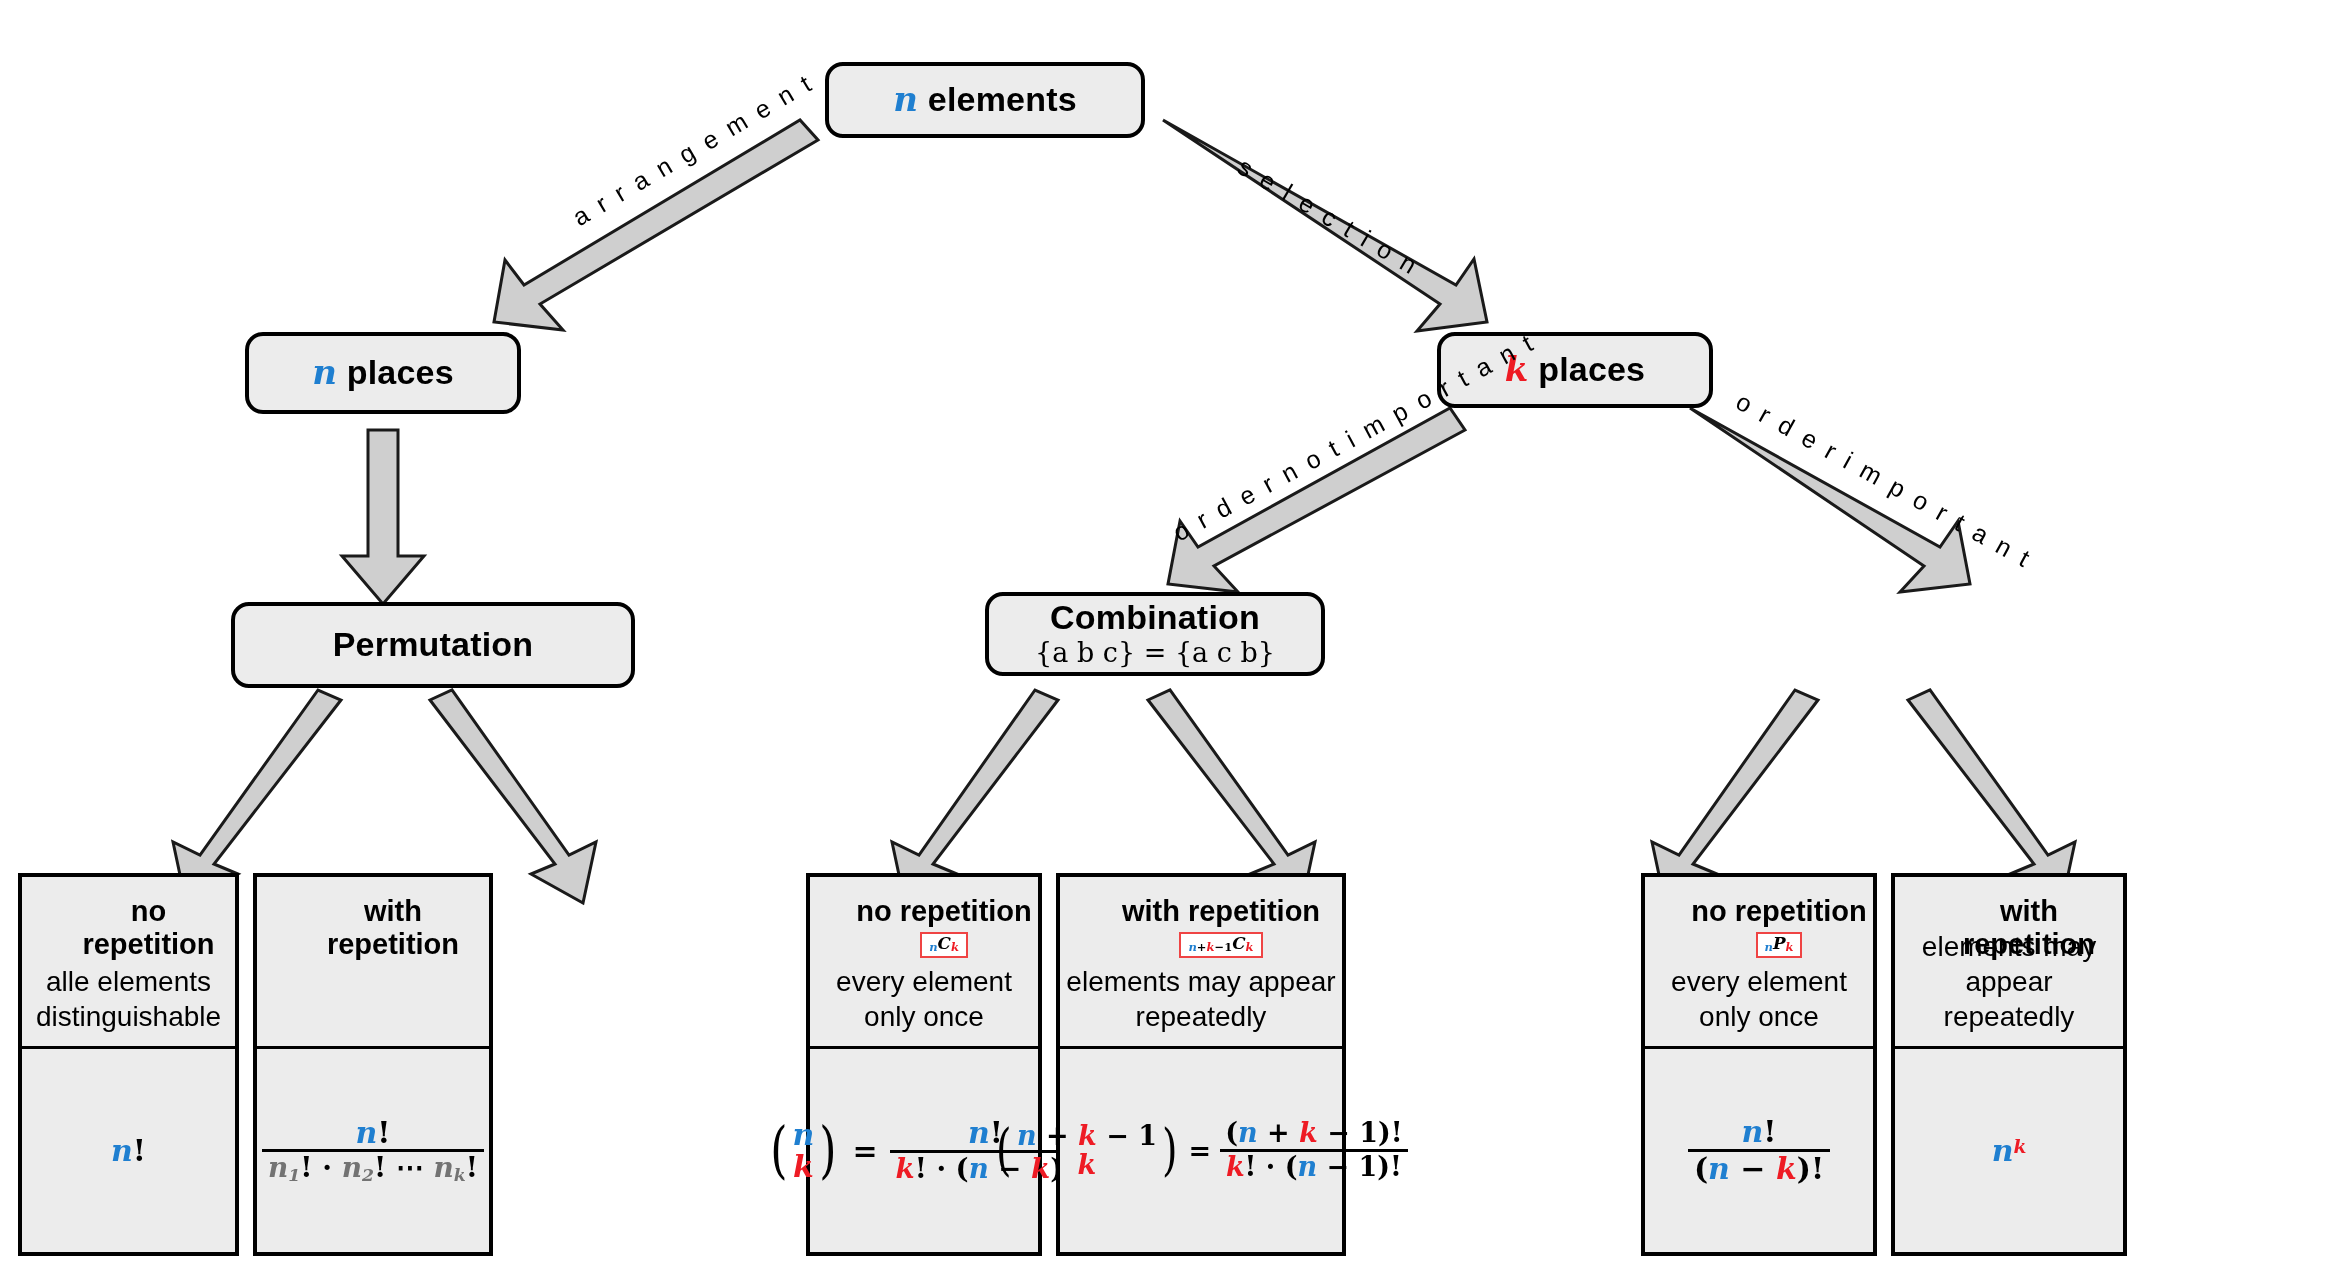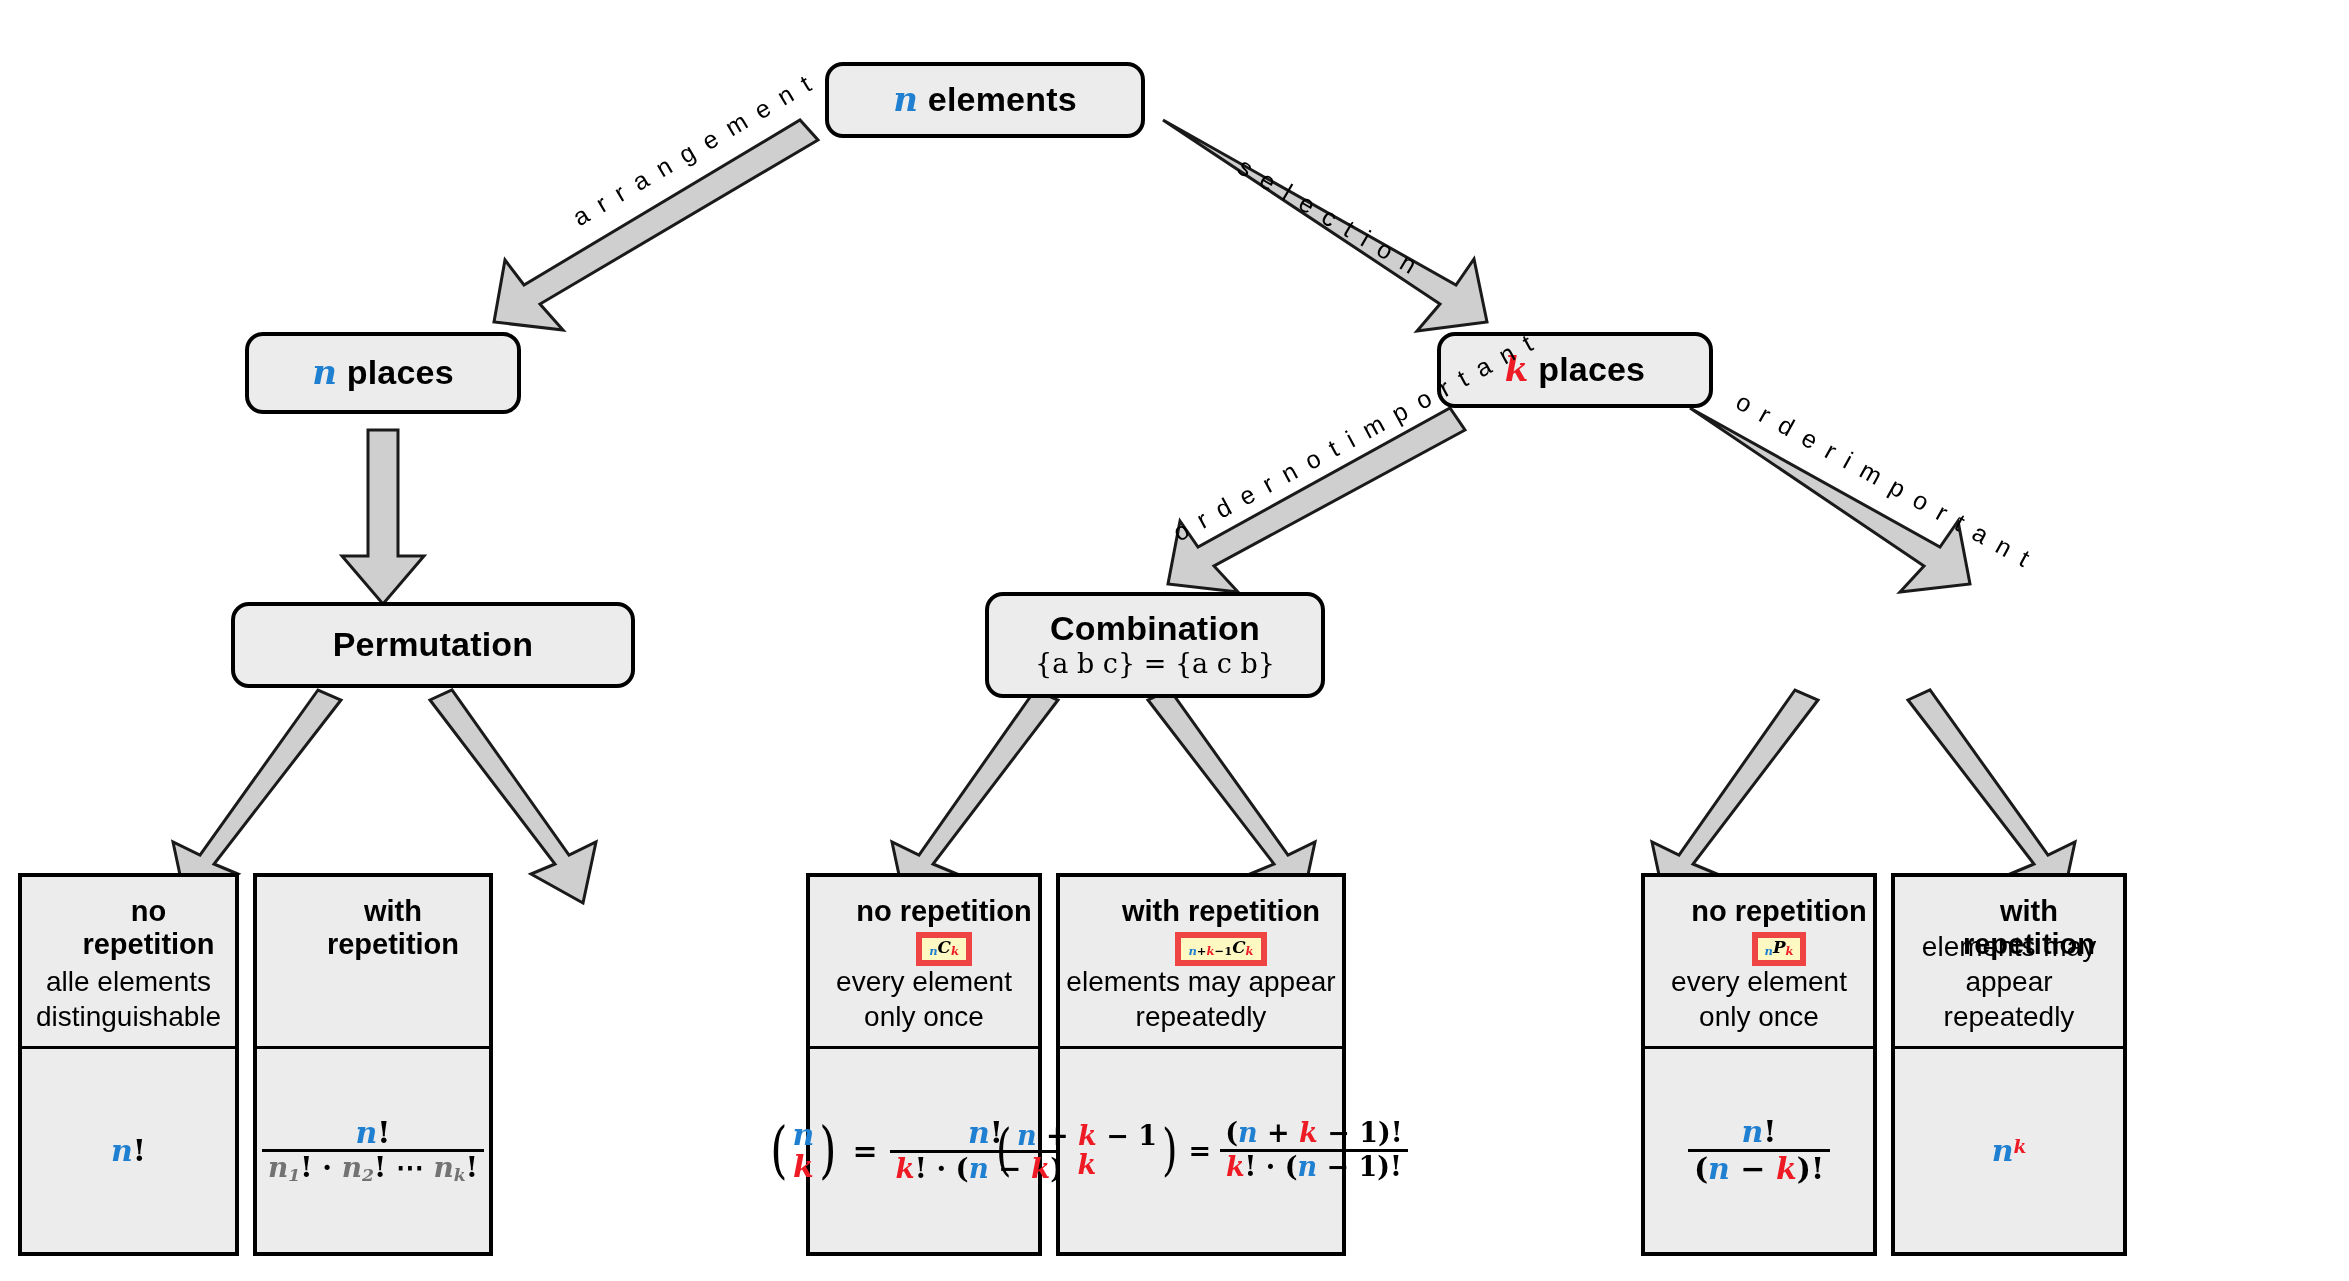--- a/index.html
+++ b/index.html
@@ -43,22 +43,22 @@
     align-items:center;
     text-align:center;
     padding-top:18px;
     box-sizing:border-box;
     border-bottom:3px solid #000;
     position:relative;
     padding-left:40px;
   }
   .leaf .heading{font-weight:bold;font-size:29px;line-height:1.15;}
   .leaf .symbolbox{
-    border:6px solid #ef4444;
-    background:#fef9c3;
+    border:2px solid #ef4444;
+    background:#ffffff;
     padding:1px 7px 2px 7px;
     margin-top:4px;
     display:inline-block;
     line-height:1;
     white-space:nowrap;
   }
   .leaf .desc{
     font-size:28px;line-height:1.25;
     position:absolute;left:0;right:0;bottom:12px;
     padding:0 6px;box-sizing:border-box;
@@ -156,21 +156,21 @@
   <div class="node" style="left:1437px;top:332px;width:276px;height:76px;">
     <div class="title">
       <span class="mi mi-k">k</span><span> places</span>
     </div>
   </div>
 
   <div class="node" style="left:207px;top:602px;width:404px;height:86px;margin-left:24px;">
     <div class="title">Permutation</div>
   </div>
 
-  <div class="node" style="left:985px;top:592px;width:340px;height:106px;">
+  <div class="node" style="left:985px;top:592px;width:340px;height:84px;">
     <div class="title">Combination</div>
     <div class="sub plain">{a b c} = {a c b}</div>
   </div>
 
 
   <div class="leaf" style="left:18px;top:873px;width:221px;height:383px;">
     <div class="upper">
       <div class="heading">no repetition</div>
       <div class="desc">
         <div>alle elements</div>

